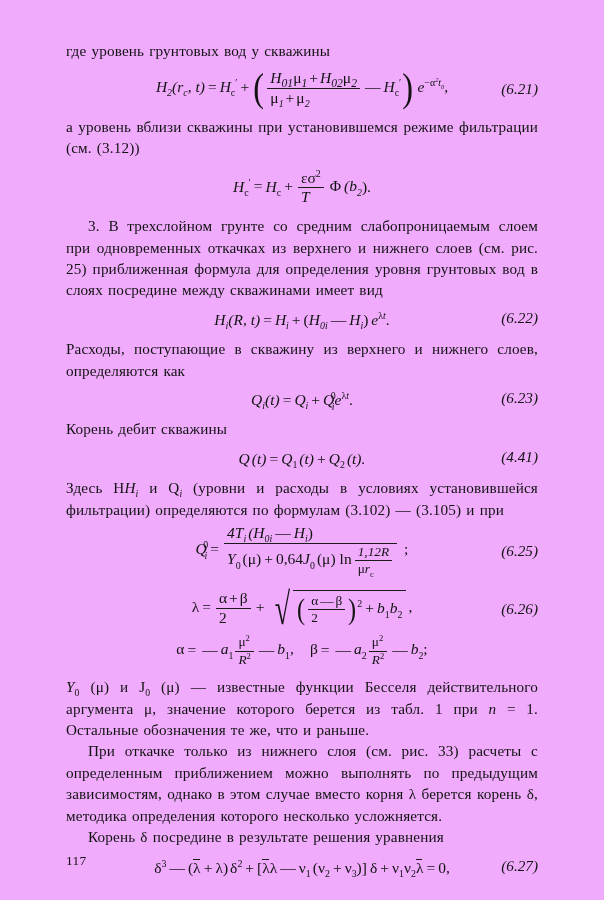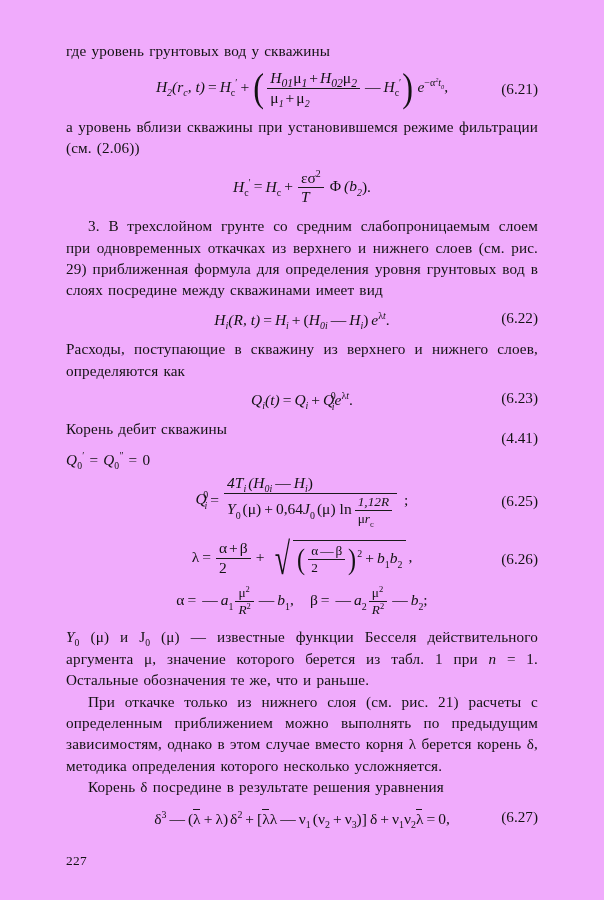--- a/index.html
+++ b/index.html
@@ -52,20 +52,21 @@
   .eq-row .eq-body {
     display: inline-block;
     vertical-align: middle;
   }
   .eq-num {
     position: absolute;
     right: 0;
     bottom: 2px;
     font-size: 15.2px;
     font-family: "Liberation Serif", serif;
+    font-style: italic;
   }
   .eq-num.mid { bottom: 50%; transform: translateY(50%); }
 
   
   .mi { font-style: italic; font-family: "Liberation Serif", serif; }
   .mup { font-style: normal; }
   .op { margin: 0 3px; font-style: normal; }
   .opn { margin: 0 2px; font-style: normal; }
   sub, sup {
     font-size: 0.64em;
@@ -160,54 +161,57 @@
 
     <p class="para">где уровень грунтовых вод у скважины</p>
 
     <div class="eq-row">
       <span class="eq-body">
         <span class="mi">H</span><sub>2</sub><span class="mi">(r</span><sub>c</sub><span class="mi">, t)</span><span class="op">=</span><span class="mi">H</span><sub class="up">c</sub><sup class="up">′</sup><span class="op">+</span><span class="pbig">(</span><span class="frac"><span class="num nest"><span class="mi">H</span><sub>0</sub><sub>1</sub><span class="grk">μ</span><sub>1</sub><span class="opn">+</span><span class="mi">H</span><sub>0</sub><sub>2</sub><span class="grk">μ</span><sub>2</sub></span><span class="den"><span class="grk">μ</span><sub>1</sub><span class="opn">+</span><span class="grk">μ</span><sub>2</sub></span></span><span class="op">—</span><span class="mi">H</span><sub class="up">c</sub><sup class="up">′</sup><span class="pbig">)</span><span class="mi" style="margin-left:3px">e</span><sup class="up"><span>−</span><span class="grk">α</span><sup>2</sup><span class="obar tight"><span class="mi">t</span></span><sub>0</sub></sup><span>,</span>
       </span>
       <span class="eq-num mid">(6.21)</span>
     </div>
 
-    <p class="para">а уровень вблизи скважины при установившемся режиме фильтрации (см. (2.06))</p>
+    <p class="para">а уровень вблизи скважины при установившемся режиме фильтрации (см. (3.12))</p>
 
     <div class="eq-row" style="margin-top:11px;margin-bottom:5px;">
       <span class="eq-body">
         <span class="mi">H</span><sub class="up">c</sub><sup class="up">′</sup><span class="op">=</span><span class="mi">H</span><sub class="up">c</sub><span class="op">+</span><span class="frac"><span class="num"><span class="grk">ε</span><span class="grk">σ</span><sup class="up">2</sup></span><span class="den"><span class="mi">T</span></span></span><span class="mup" style="margin-left:4px">Φ</span><span class="mi" style="margin-left:3px">(b</span><sub>2</sub><span>).</span>
       </span>
     </div>
 
-    <p class="para indent gap-top">3. В трехслойном грунте со средним слабопроницаемым слоем при одновременных откачках  из верхнего и нижнего слоев (см. рис. 29) приближенная формула для определения уровня грунтовых вод в слоях посредине между скважинами имеет вид</p>
+    <p class="para indent gap-top">3. В трехслойном грунте со средним слабопроницаемым слоем при одновременных откачках  из верхнего и нижнего слоев (см. рис. 25) приближенная формула для определения уровня грунтовых вод в слоях посредине между скважинами имеет вид</p>
 
     <div class="eq-row">
       <span class="eq-body">
         <span class="mi">H</span><sub>i</sub><span class="mi">(R, t)</span><span class="op">=</span><span class="mi">H</span><sub>i</sub><span class="op">+</span><span>(</span><span class="mi">H</span><sub>0</sub><sub>i</sub><span class="op">—</span><span class="mi">H</span><sub>i</sub><span>)</span><span class="mi" style="margin-left:3px">e</span><sup><span class="grk">λ</span><span class="mi">t</span></sup><span>.</span>
       </span>
       <span class="eq-num">(6.22)</span>
     </div>
 
     <p class="para gap-top">Расходы, поступающие в скважину из верхнего и нижнего слоев, определяются как</p>
 
     <div class="eq-row">
       <span class="eq-body">
         <span class="mi">Q</span><sub>i</sub><span class="mi">(t)</span><span class="op">=</span><span class="mi">Q</span><sub>i</sub><span class="op">+</span><span class="mi">Q</span><sup class="up" style="margin-left:-0.35em">0</sup><sub style="margin-left:-0.4em">i</sub><span class="mi">e</span><sup><span class="grk">λ</span><span class="mi">t</span></sup><span>.</span>
       </span>
       <span class="eq-num">(6.23)</span>
     </div>
 
     <p class="para gap-top">Корень дебит скважины</p>
 
     <div class="eq-row">
+      <span class="eq-body">
+        <span class="mi">Q</span><span class="mi" style="margin-left:2px">(t)</span><span class="op">=</span><span class="mi">Q</span><sub class="up">1</sub><span class="mi" style="margin-left:2px">(t)</span><span class="op">+</span><span class="mi">Q</span><sub class="up">2</sub><span class="mi" style="margin-left:2px">(t).</span>
+      </span>
       <span class="eq-num">(4.41)</span>
     </div>
 
-
-    <p class="para"><span class="mi">Q</span><sub class="up">0</sub><sup class="up">′</sup><span> = </span><span class="mi">Q</span><sub class="up">0</sub><sup class="up">″</sup><span> = 0</span></p>
+    <p class="para gap-top"><span>Здесь  H</span><span class="mi">H</span><sub>i</sub><span>  и  Q</span><sub>i</sub><span>  (уровни и расходы в условиях установившейся фильтрации) определяются по формулам (3.102) — (3.105) и при</span></p>
+
 
     <div class="eq-row" style="margin-top:5px;margin-bottom:11px;">
       <span class="eq-body">
         <span class="mi">Q</span><sup class="up" style="margin-left:-0.35em">0</sup><sub style="margin-left:-0.38em">i</sub><span class="op">=</span><span class="frac"><span class="num"><span class="mi">4T</span><sub>i</sub><span class="mi" style="margin-left:2px">(H</span><sub>0</sub><sub>i</sub><span class="op">—</span><span class="mi">H</span><sub>i</sub><span>)</span></span><span class="den"><span class="mi">Y</span><sub class="up">0</sub><span class="mup" style="margin-left:2px">(μ)</span><span class="op">+</span><span class="mup">0,64</span><span class="mi">J</span><sub class="up">0</sub><span class="mup" style="margin-left:2px">(μ)</span><span class="mup" style="margin-left:4px">ln</span><span class="frac small" style="margin-left:3px"><span class="num"><span class="mi">1,12R</span></span><span class="den"><span class="grk">μ</span><span class="mi">r</span><sub class="up">c</sub></span></span></span></span><span style="margin-left:5px">;</span>
       </span>
       <span class="eq-num mid">(6.25)</span>
     </div>
 
     <div class="eq-row" style="margin-top:13px;margin-bottom:8px;">
       <span class="eq-body" style="display:block;text-align:center;">
@@ -217,28 +221,28 @@
     </div>
 
     <div class="eq-row" style="margin-top:0;margin-bottom:9px;">
       <span class="eq-body">
         <span class="grk">α</span><span class="op">=</span><span class="op">—</span><span class="mi">a</span><sub class="up">1</sub><span class="frac small"><span class="num"><span class="grk">μ</span><sup class="up">2</sup></span><span class="den"><span class="mi">R</span><sup class="up">2</sup></span></span><span class="op">—</span><span class="mi">b</span><sub class="up">1</sub><span>,</span><span style="display:inline-block;width:16px"></span><span class="grk">β</span><span class="op">=</span><span class="op">—</span><span class="mi">a</span><sub class="up">2</sub><span class="frac small"><span class="num"><span class="grk">μ</span><sup class="up">2</sup></span><span class="den"><span class="mi">R</span><sup class="up">2</sup></span></span><span class="op">—</span><span class="mi">b</span><sub class="up">2</sub><span>;</span>
       </span>
     </div>
 
     <p class="para gap-top"><span class="mi">Y</span><sub class="up">0</sub><span> (μ)  и  J</span><sub class="up">0</sub><span> (μ) — известные  функции  Бесселя  действительного аргумента μ, значение которого берется из табл. 1 при </span><span class="mi">n</span><span> = 1. Остальные обозначения те же, что и раньше.</span></p>
 
-    <p class="para indent">При откачке только из нижнего слоя (см. рис. 21) расчеты с определенным приближением можно выполнять по предыдущим зависимостям, однако в этом случае вместо корня λ берется корень δ, методика определения которого несколько усложняется.</p>
+    <p class="para indent">При откачке только из нижнего слоя (см. рис. 33) расчеты с определенным приближением можно выполнять по предыдущим зависимостям, однако в этом случае вместо корня λ берется корень δ, методика определения которого несколько усложняется.</p>
 
     <p class="para indent">Корень δ посредине в результате решения уравнения</p>
 
     <div class="eq-row" style="margin-top:10px;margin-bottom:9px;">
       <span class="eq-body">
         <span class="grk">δ</span><sup class="up">3</sup><span class="op">—</span><span>(</span><span class="obar"><span class="grk">λ</span></span><span class="op">+</span><span class="grk">λ</span><span>)</span><span class="grk" style="margin-left:2px">δ</span><sup class="up">2</sup><span class="op">+</span><span>[</span><span class="obar"><span class="grk">λ</span></span><span class="grk">λ</span><span class="op">—</span><span class="grk">ν</span><sub class="up">1</sub><span class="grk" style="margin-left:2px">(ν</span><sub class="up">2</sub><span class="op">+</span><span class="grk">ν</span><sub class="up">3</sub><span>)]</span><span class="grk" style="margin-left:3px">δ</span><span class="op">+</span><span class="grk">ν</span><sub class="up">1</sub><span class="grk">ν</span><sub class="up">2</sub><span class="obar"><span class="grk">λ</span></span><span class="op">=</span><span>0,</span>
       </span>
       <span class="eq-num">(6.27)</span>
     </div>
 
   </div>
 
-  <div class="pagenum">227</div>
+  <div class="pagenum">117</div>
 
 </div>
 
 </body></html>

